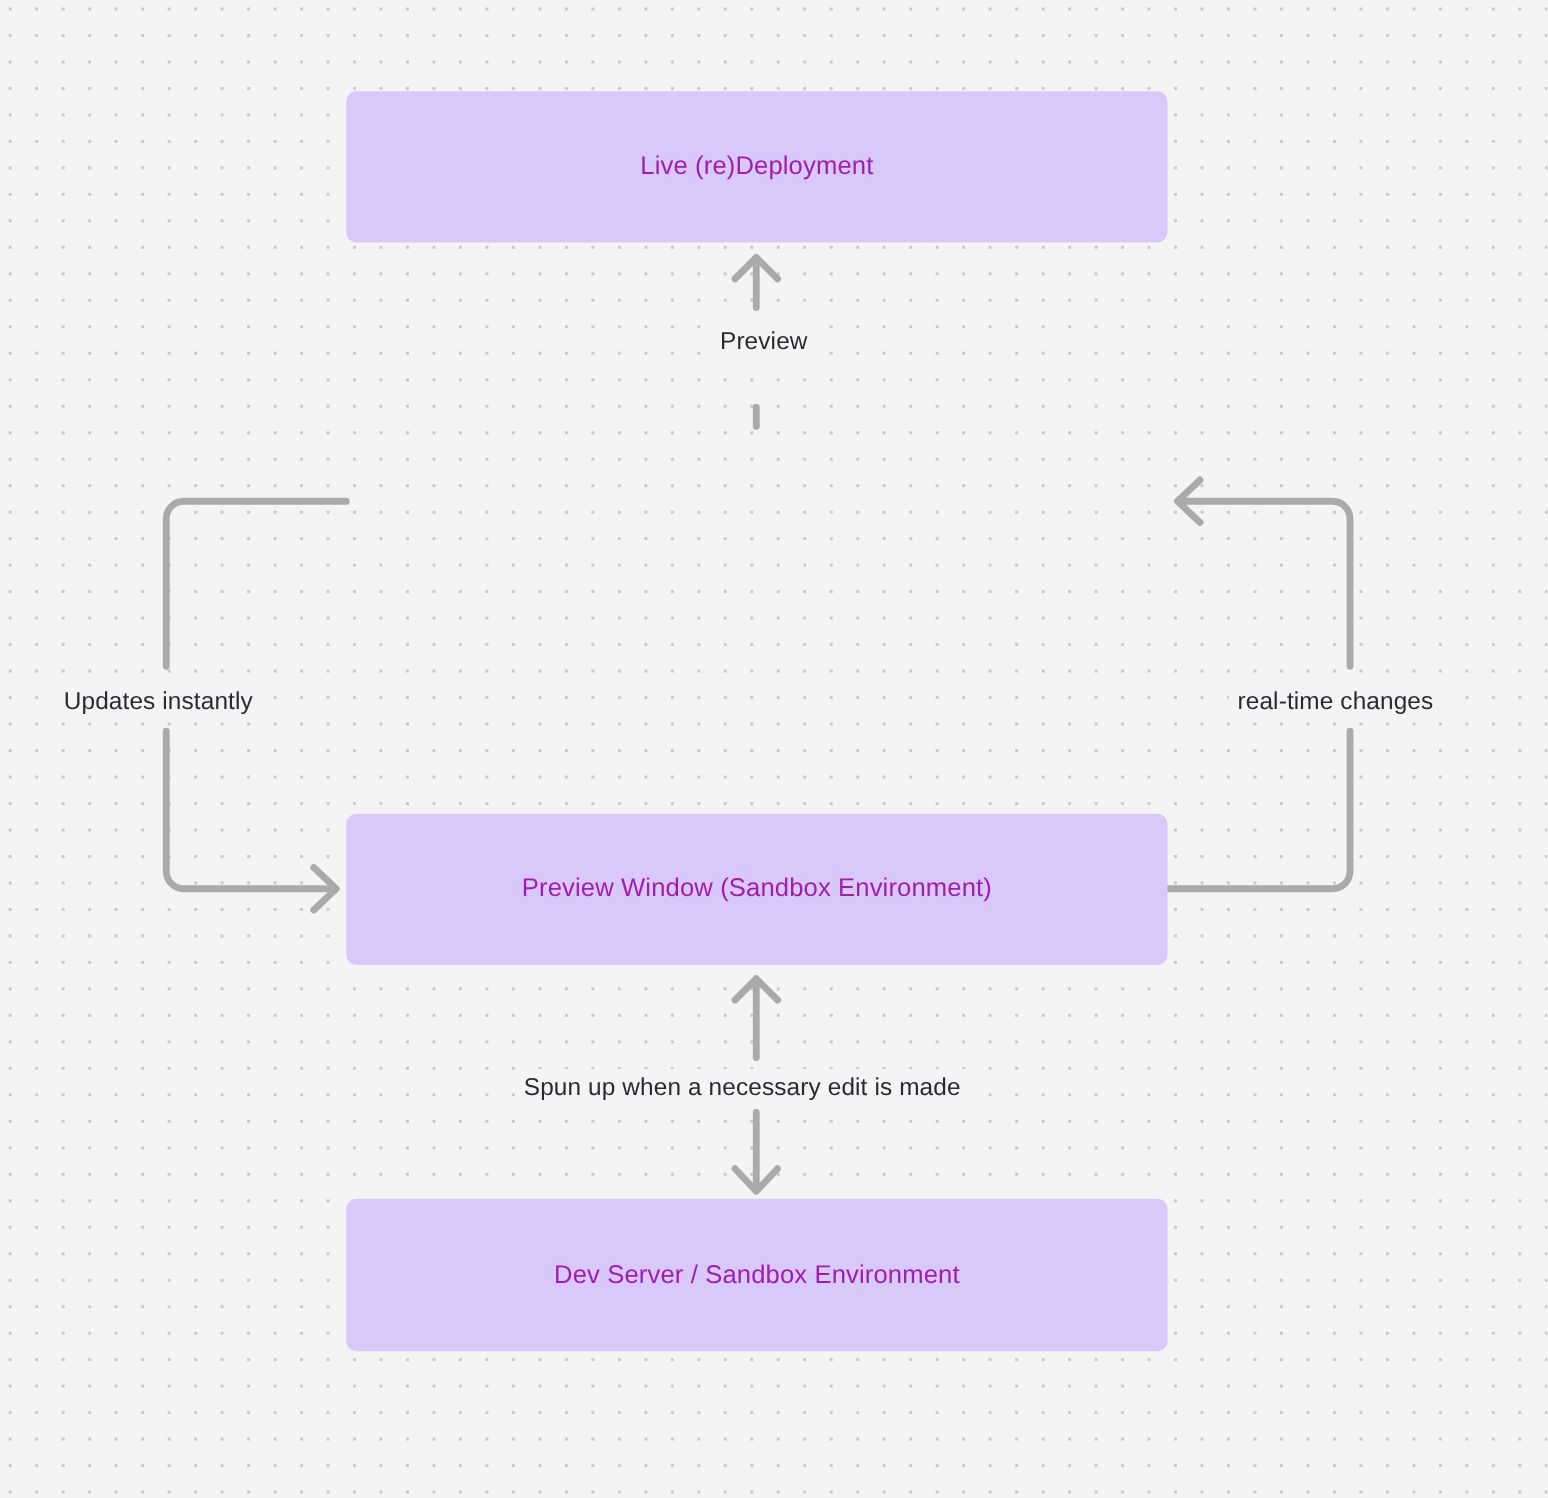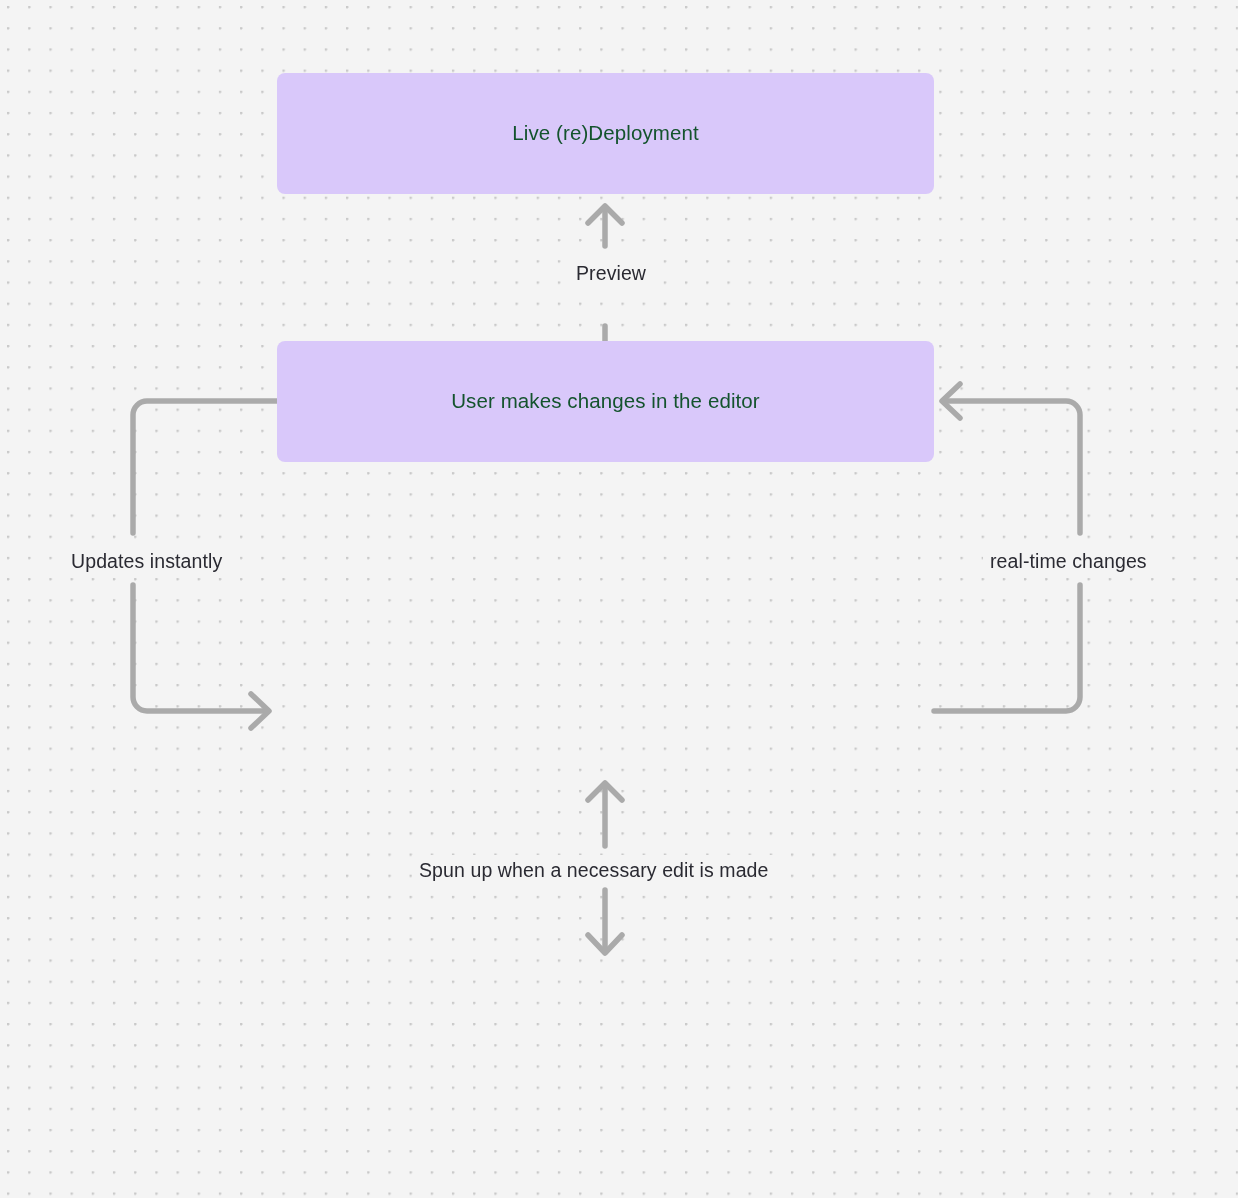--- a/index.html
+++ b/index.html
@@ -41,21 +41,21 @@
     background-color: #d9c8fa;
     border-radius: 8px;
     display: flex;
     align-items: center;
     justify-content: center;
     box-sizing: border-box;
   }
 
   .node-label {
     font-size: 20.5px;
-    color: #14532d;
+    color: #a21caf;
     letter-spacing: 0.1px;
     line-height: 1.3;
   }
 
   #node-live-deployment { top: 73px;  height: 121px; }
   #node-user-edits      { top: 341px; height: 121px; }
   #node-preview-window  { top: 651px; height: 121px; }
   #node-dev-server      { top: 959px; height: 122px; }
 
   .edge-label {
@@ -63,21 +63,21 @@
     font-size: 19.5px;
     color: #2a2a32;
     letter-spacing: 0.1px;
     white-space: nowrap;
     background-color: #f4f4f4;
     padding: 3px 7px;
     line-height: 1.25;
   }
 
   #edge-label-publish        { left: 569px; top: 258px; }
-  #edge-label-updates        { left: 44px;  top: 546px; margin-left: 20px; }
+  #edge-label-updates        { left: 44px;  top: 546px; }
   #edge-label-realtime       { left: 983px; top: 546px; }
   #edge-label-spunup         { left: 412px; top: 855px; text-align: right; }
 </style>
 </head>
 <body>
 
 <div id="canvas">
 
   <svg id="edges-svg" viewBox="0 0 1238 1198" xmlns="http://www.w3.org/2000/svg">
 
@@ -104,25 +104,28 @@
       <path d="M 588 800 L 605 783 L 622 800" stroke="#aaaaaa" stroke-width="5.5" fill="none" stroke-linecap="round" stroke-linejoin="round"></path>
       <path d="M 605 890 L 605 952" stroke="#aaaaaa" stroke-width="5.5" fill="none" stroke-linecap="round"></path>
       <path d="M 588 935 L 605 953 L 622 935" stroke="#aaaaaa" stroke-width="5.5" fill="none" stroke-linecap="round" stroke-linejoin="round"></path>
     </g>
   </svg>
 
   <div class="node" id="node-live-deployment">
     <span class="node-label">Live (re)Deployment</span>
   </div>
 
-  <div class="node" id="node-user-edits">
-    <span class="node-label">User makes changes in the editor</span>
+
+  <div class="node" id="node-preview-window">
+    <span class="node-label">Preview Window (Sandbox Environment)</span>
   </div>
 
-
+  <div class="node" id="node-dev-server">
+    <span class="node-label">Dev Server / Sandbox Environment</span>
+  </div>
 
   <div class="edge-label" id="edge-label-publish">Preview</div>
 
   <div class="edge-label" id="edge-label-updates">Updates instantly</div>
 
   <div class="edge-label" id="edge-label-realtime">real-time changes</div>
 
   <div class="edge-label" id="edge-label-spunup">Spun up when a necessary edit is made</div>
 
 </div>

